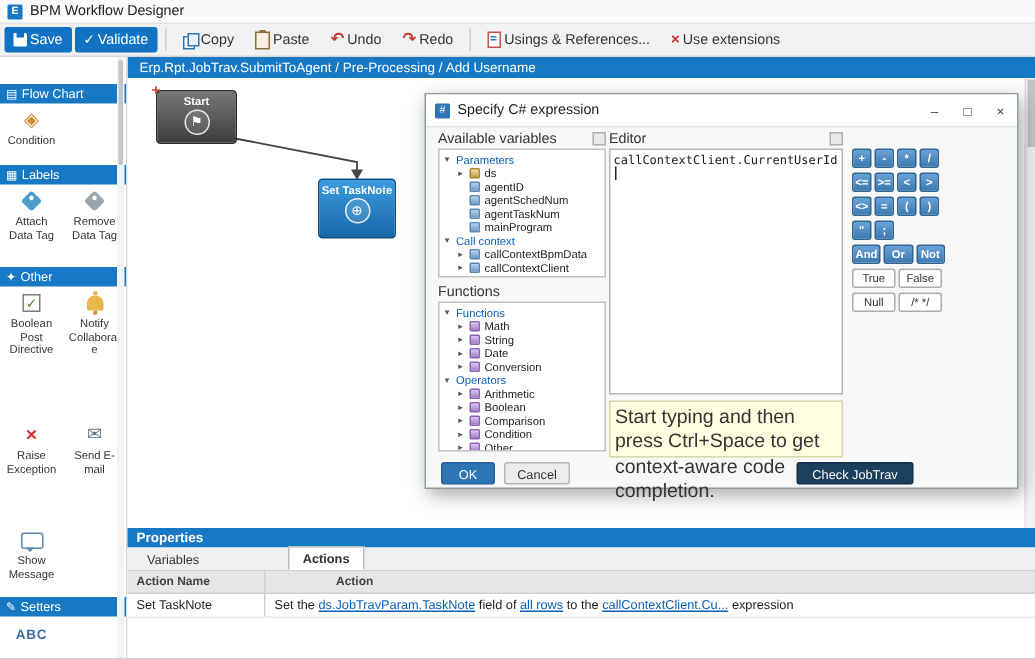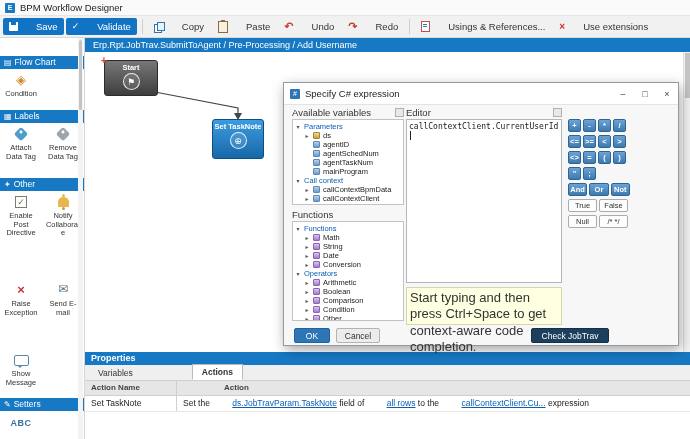--- a/index.html
+++ b/index.html
@@ -10,21 +10,21 @@
   .titlebar{position:absolute;left:0;top:0;width:690px;height:16px;background:#fafafa;
             border-bottom:1px solid #e4e4e4;display:flex;align-items:center;gap:5px;
             padding-left:5px;box-sizing:border-box;font-size:9.5px;}
   .app-icon{width:10px;height:10px;background:#1779c4;color:#fff;font-size:7px;font-weight:bold;
             display:flex;align-items:center;justify-content:center;border-radius:1px;flex:none;}
 
   
   .toolbar{position:absolute;left:0;top:16px;width:690px;height:22px;background:#f1f1f1;
            border-bottom:1px solid #d8d8d8;display:flex;align-items:center;gap:2px;
            padding:0 3px;box-sizing:border-box;}
-  .tbtn{display:inline-flex;align-items:center;gap:18px;height:17px;padding:0 6px;font-size:9.5px;
+  .tbtn{display:inline-flex;align-items:center;gap:2px;height:17px;padding:0 6px;font-size:9.5px;
         border:none;background:transparent;color:#333;font-family:inherit;}
   .tbtn.primary{background:#1273c4;color:#fff;border-radius:2px;}
   .tsep{width:1px;height:15px;background:#cfcfcf;margin:0 3px;flex:none;}
   .ic{line-height:1;font-size:10px;flex:none;}
   .disk-icon{width:9px;height:9px;background:#fff;border-radius:1px;position:relative;display:inline-block;}
   .disk-icon::after{content:"";position:absolute;left:2px;top:0;width:5px;height:3px;background:#1273c4;}
   .check-ic{color:#fff;font-size:9px;font-weight:bold;}
   .copy-ic{width:10px;height:10px;position:relative;display:inline-block;}
   .copy-ic::before{content:"";position:absolute;left:0;top:2px;width:6px;height:7px;background:#fff;border:1px solid #2e75b6;}
   .copy-ic::after{content:"";position:absolute;left:3px;top:0;width:6px;height:7px;background:#eaf2fa;border:1px solid #2e75b6;}
@@ -80,21 +80,21 @@
   .node-circle{width:15px;height:15px;border-radius:50%;border:1px solid rgba(255,255,255,.85);
                background:rgba(255,255,255,.12);display:flex;align-items:center;justify-content:center;
                color:#fff;font-size:9px;margin-top:1px;}
   .node-add{position:absolute;left:-4px;top:-6px;color:#d63a2f;font-size:10px;font-weight:bold;}
   .canvas-scroll{position:absolute;left:683px;top:52px;width:7px;height:300px;background:#f2f2f2;
                  border-left:1px solid #e0e0e0;box-sizing:border-box;}
   .canvas-scroll .thumb{position:absolute;left:1px;top:1px;width:5px;height:45px;background:#c4c4c4;}
 
   
   .dialog{position:absolute;left:283px;top:62px;width:396px;height:264px;background:#f7f7f7;
-          border:1px solid #8f9ba3;box-shadow:2px 4px 12px rgba(0,0,0,.35);box-sizing:border-box;z-index:50;margin-top:20px;}
+          border:1px solid #8f9ba3;box-shadow:2px 4px 12px rgba(0,0,0,.35);box-sizing:border-box;z-index:50;}
   .dlg-title{position:absolute;left:0;top:0;width:100%;height:22px;background:#fff;border-bottom:1px solid #e3e3e3;
              display:flex;align-items:center;gap:5px;padding-left:6px;box-sizing:border-box;font-size:9.5px;}
   .dlg-icon{width:10px;height:10px;background:#2e75b6;color:#fff;font-size:7px;display:flex;align-items:center;
             justify-content:center;border-radius:1px;flex:none;}
   .dlg-controls{margin-left:auto;display:flex;height:100%;}
   .dlg-ctl{width:22px;height:100%;display:flex;align-items:center;justify-content:center;font-size:9px;color:#444;}
   .dlg-label{position:absolute;font-size:9.5px;color:#333;display:flex;justify-content:space-between;align-items:center;}
   .pin-icon{display:inline-block;width:7px;height:7px;border:1px solid #b0b0b0;background:#e8e8e8;
             font-size:5px;color:#777;text-align:center;line-height:6px;}
   .tree{position:absolute;background:#fff;border:1px solid #c2c2c2;box-sizing:border-box;padding:2px;overflow:hidden;}
@@ -135,21 +135,21 @@
               padding-left:4px;gap:2px;box-sizing:border-box;}
   .ptab{height:14px;line-height:14px;padding:0 9px;font-size:8.5px;color:#333;}
   .ptab.active{background:#fff;border:1px solid #bbb;border-bottom:1px solid #fff;font-weight:bold;margin-left:48px;}
   .ptable-head{display:flex;height:14px;background:#e6e6e6;border-bottom:1px solid #cfcfcf;
                font-size:8px;font-weight:bold;color:#444;gap:41px;}
   .pc1{width:92px;padding-left:6px;box-sizing:border-box;border-right:1px solid #cfcfcf;line-height:14px;
        white-space:nowrap;overflow:hidden;}
   .pc2{flex:1;padding-left:6px;line-height:14px;white-space:nowrap;overflow:hidden;}
   .ptable-row{display:flex;height:15px;background:#fff;border-bottom:1px solid #e8e8e8;font-size:8.5px;color:#222;}
   .ptable-row .pc1,.ptable-row .pc2{line-height:15px;font-weight:normal;}
-  .plink{color:#0a5fb4;text-decoration:underline;margin-left:20px;}
+  .plink{color:#0a5fb4;text-decoration:underline;}
 </style>
 </head>
 <body>
 
 <div id="app">
 
   <div class="titlebar">
     <span class="app-icon">E</span>
     <span>BPM Workflow Designer</span>
   </div>
@@ -229,21 +229,21 @@
 
     <div class="side-header" style="top:140px">
       <span class="sh-icon">✦</span>
       <span>Other</span>
     </div>
     <div class="srow" style="top:156px">
       <div class="side-item">
         <span class="si-icon">
             <span class="check-box-ic">✓</span>
           </span>
-        <span>Enable Post Directive</span>
+        <span>Boolean Post Directive</span>
       </div>
       <div class="side-item">
         <span class="si-icon">
             <span class="bell-icon"></span>
           </span>
         <span>Notify Collaborate</span>
       </div>
     </div>
     <div class="srow" style="top:244px">
       <div class="side-item">

